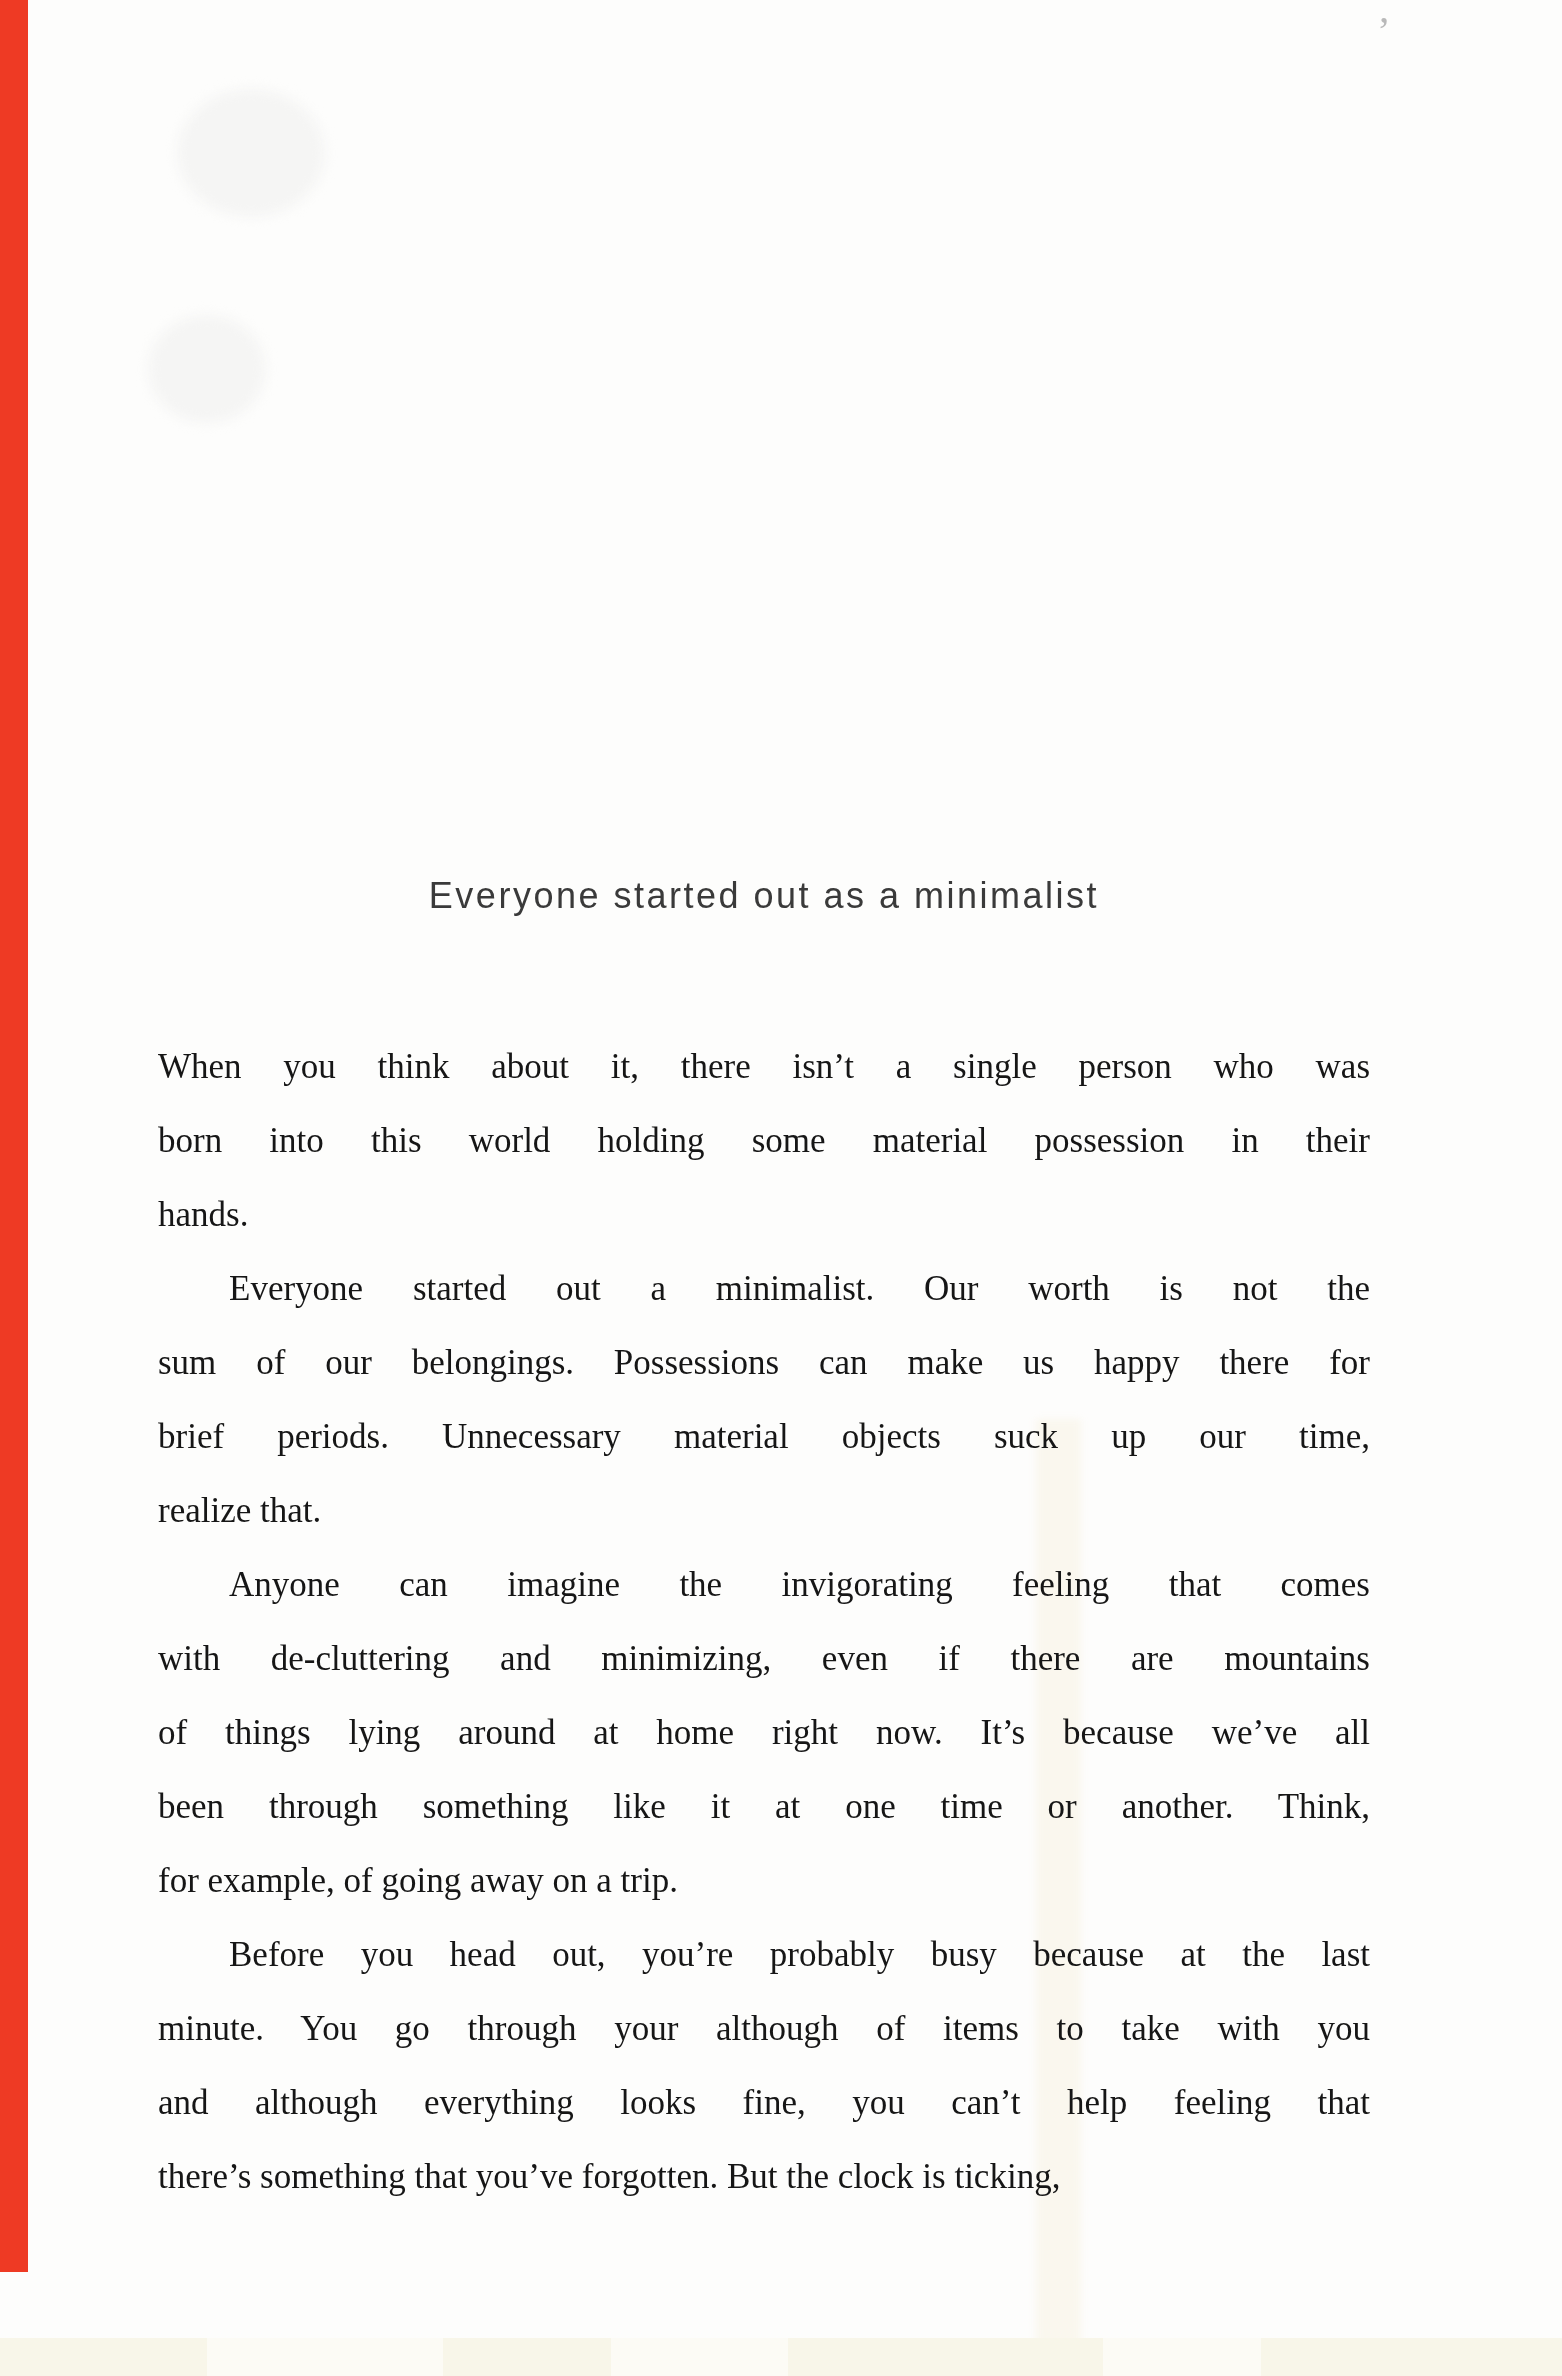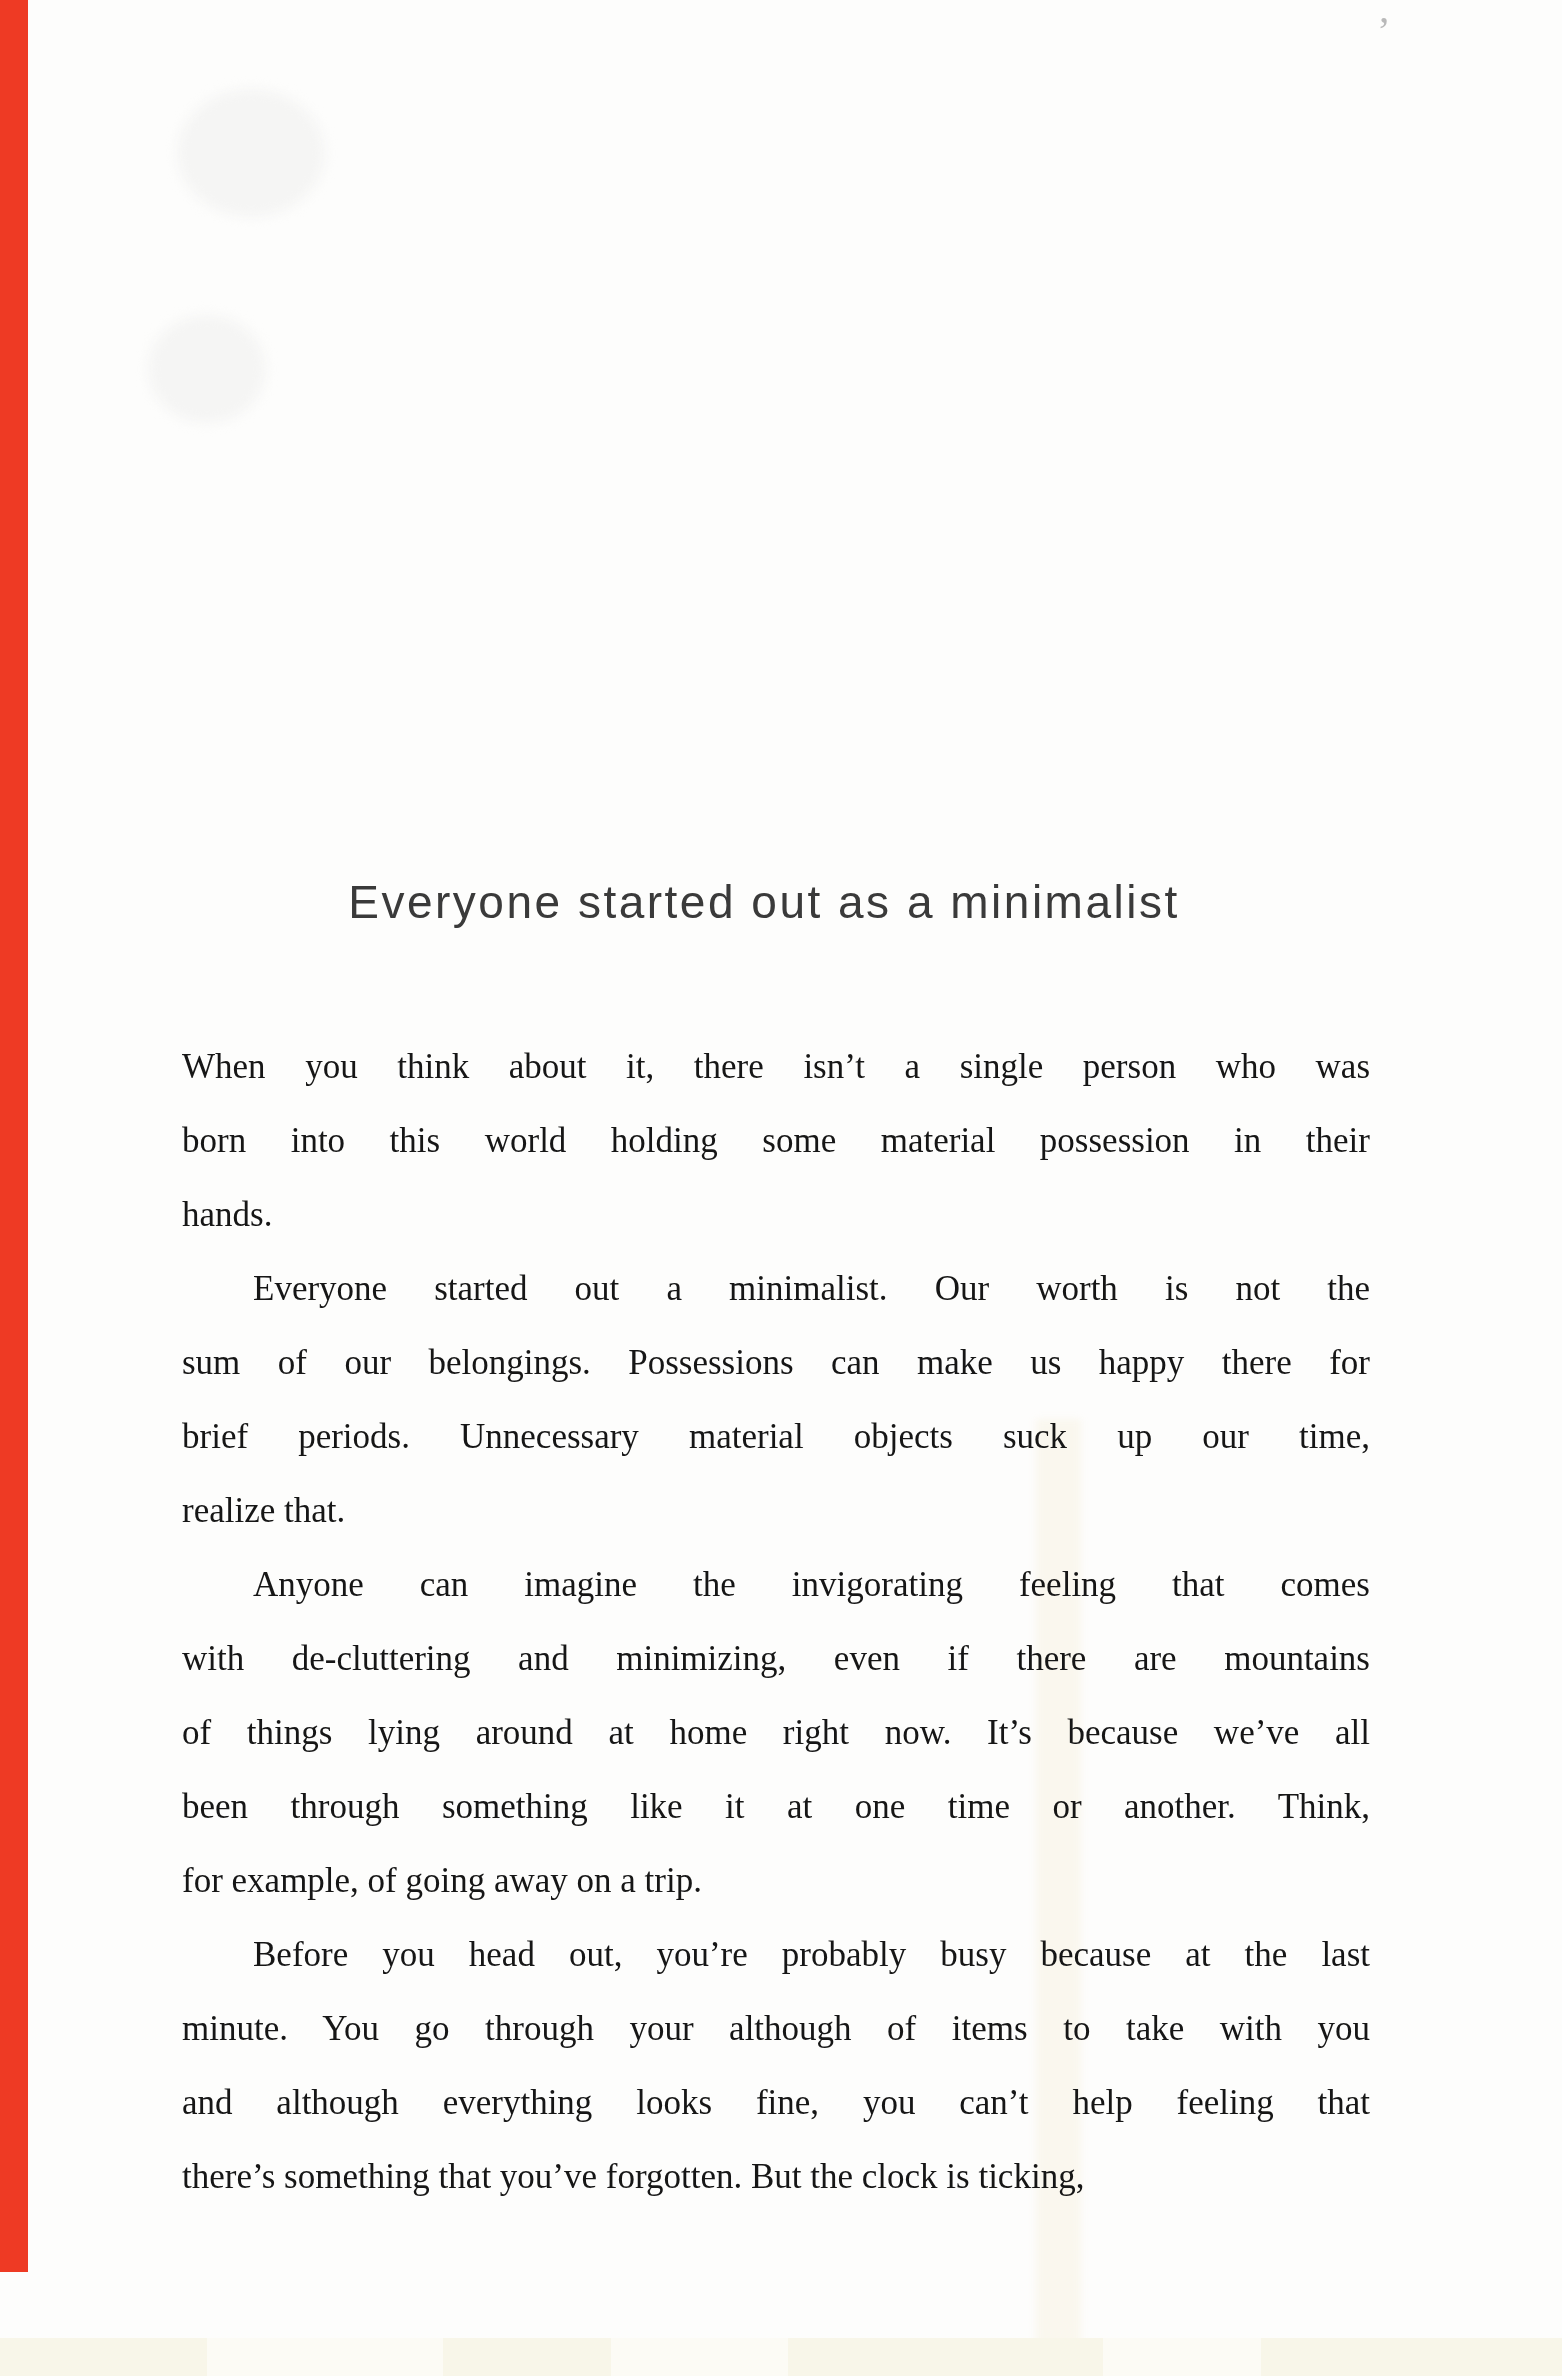--- a/index.html
+++ b/index.html
@@ -75,42 +75,41 @@
   
   .heading {
     position: absolute;
     left: 158px;
     top: 875px;
     width: 1212px;
     margin: 0;
     text-align: center;
     font-family: "Liberation Sans", sans-serif;
     font-weight: 400;
-    font-size: 46px;
+    font-size: 36px;
     letter-spacing: 2.5px;
     color: #3a3a3a;
   }
 
   
   .body-text {
     position: absolute;
     left: 158px;
     top: 1030px;
     width: 1212px;
     font-family: "Liberation Serif", serif;
     font-size: 35px;
     color: #161616;
     line-height: 74px;
   }
   .line {
     text-align: justify;
     text-align-last: justify;
     white-space: normal;
     height: 74px;
-    margin-left: 24px;
   }
   .line.last {
     text-align-last: left;
   }
   .line.indent {
     padding-left: 71px;
   }
 </style>
 </head>
 <body>

